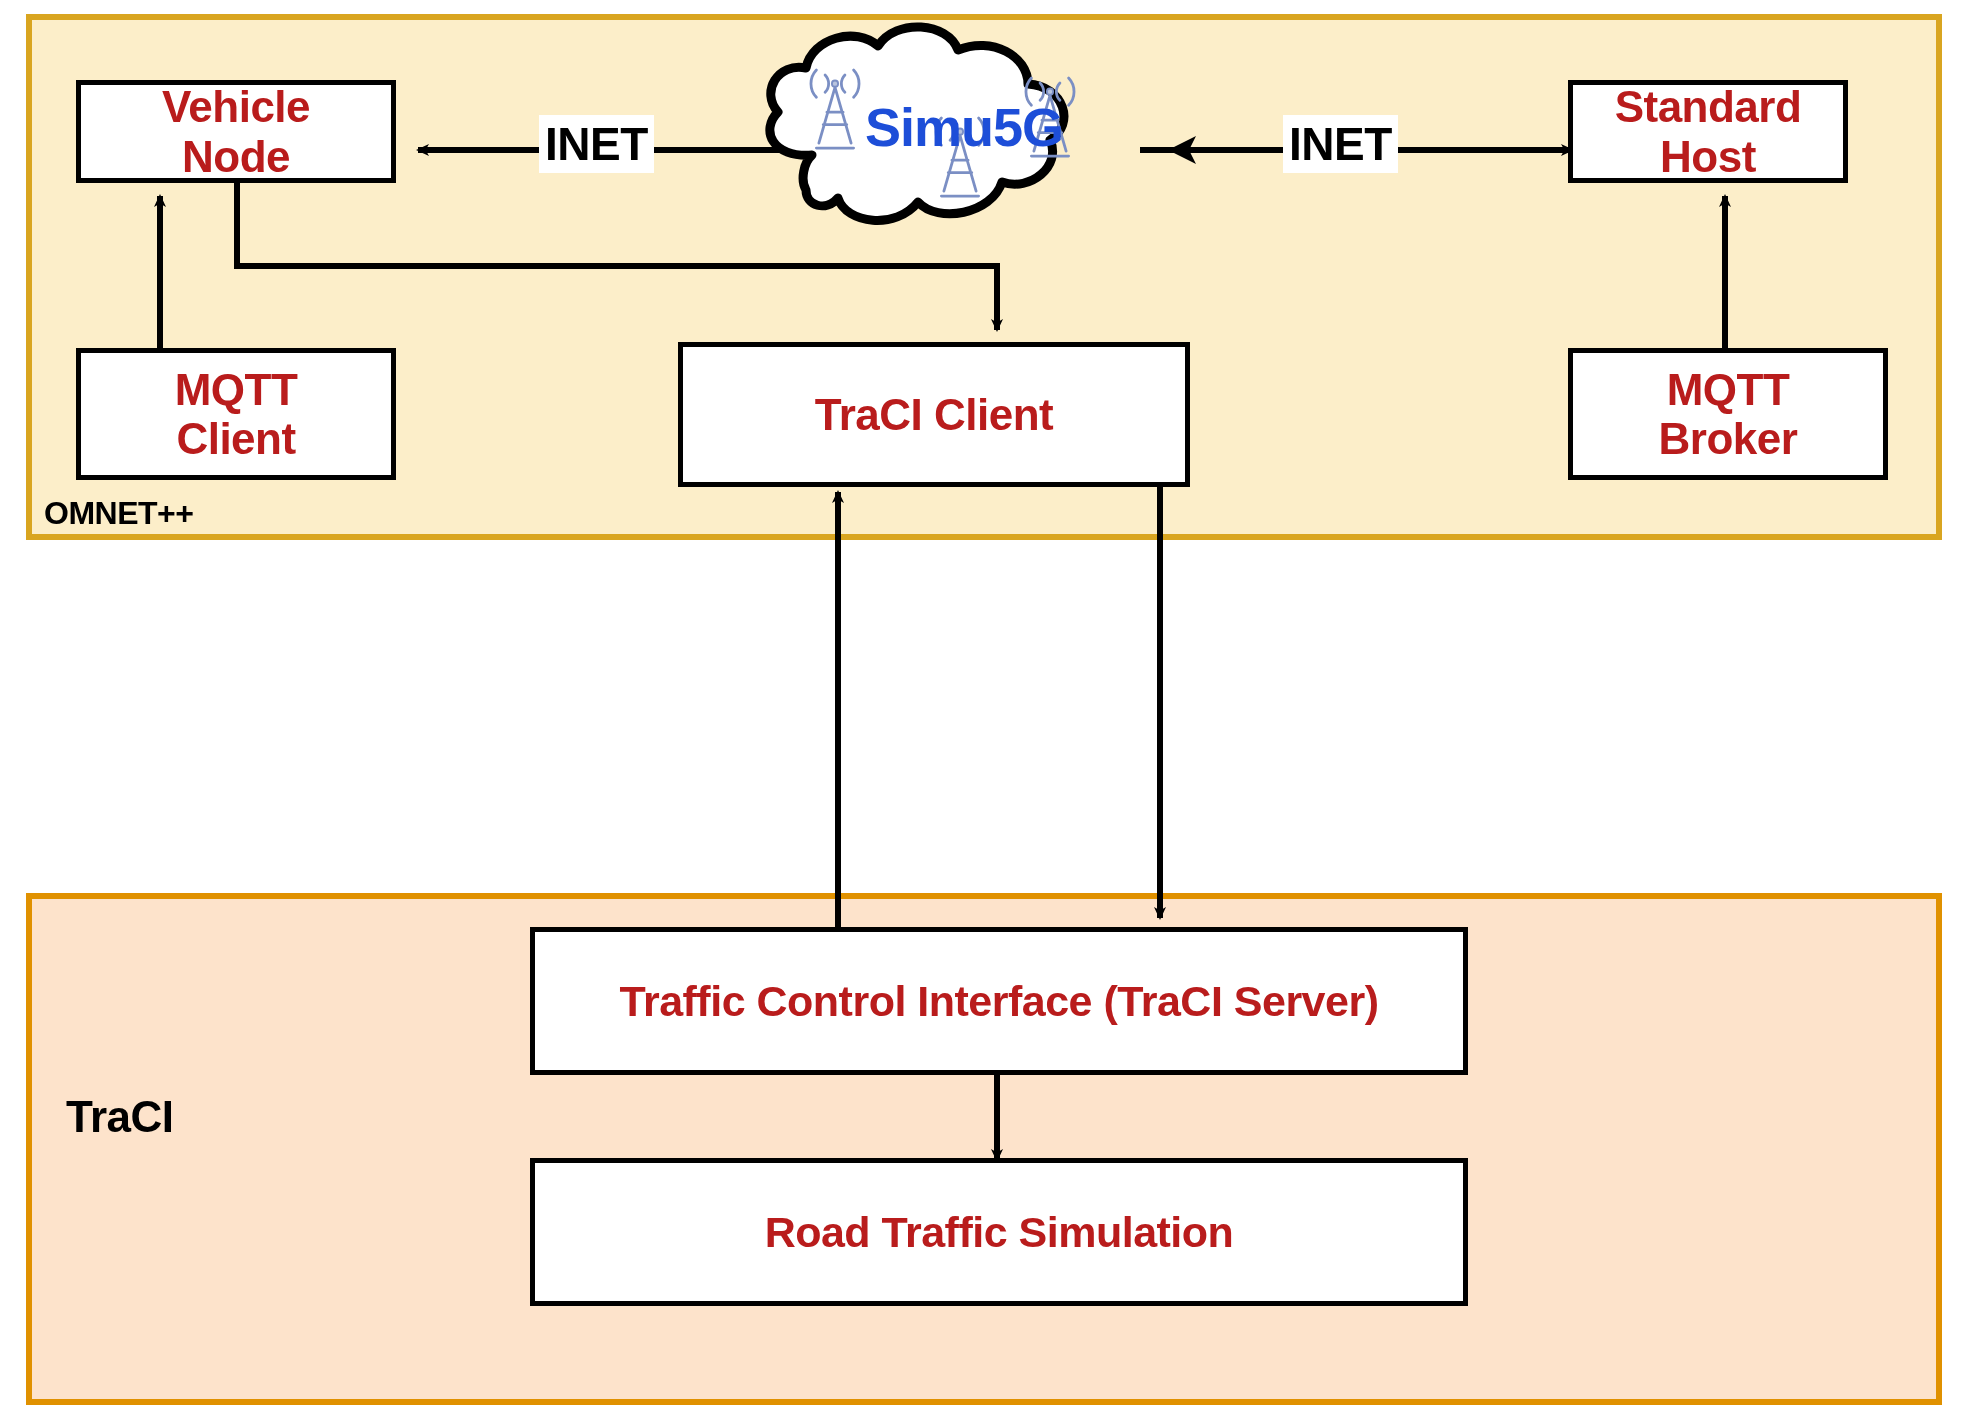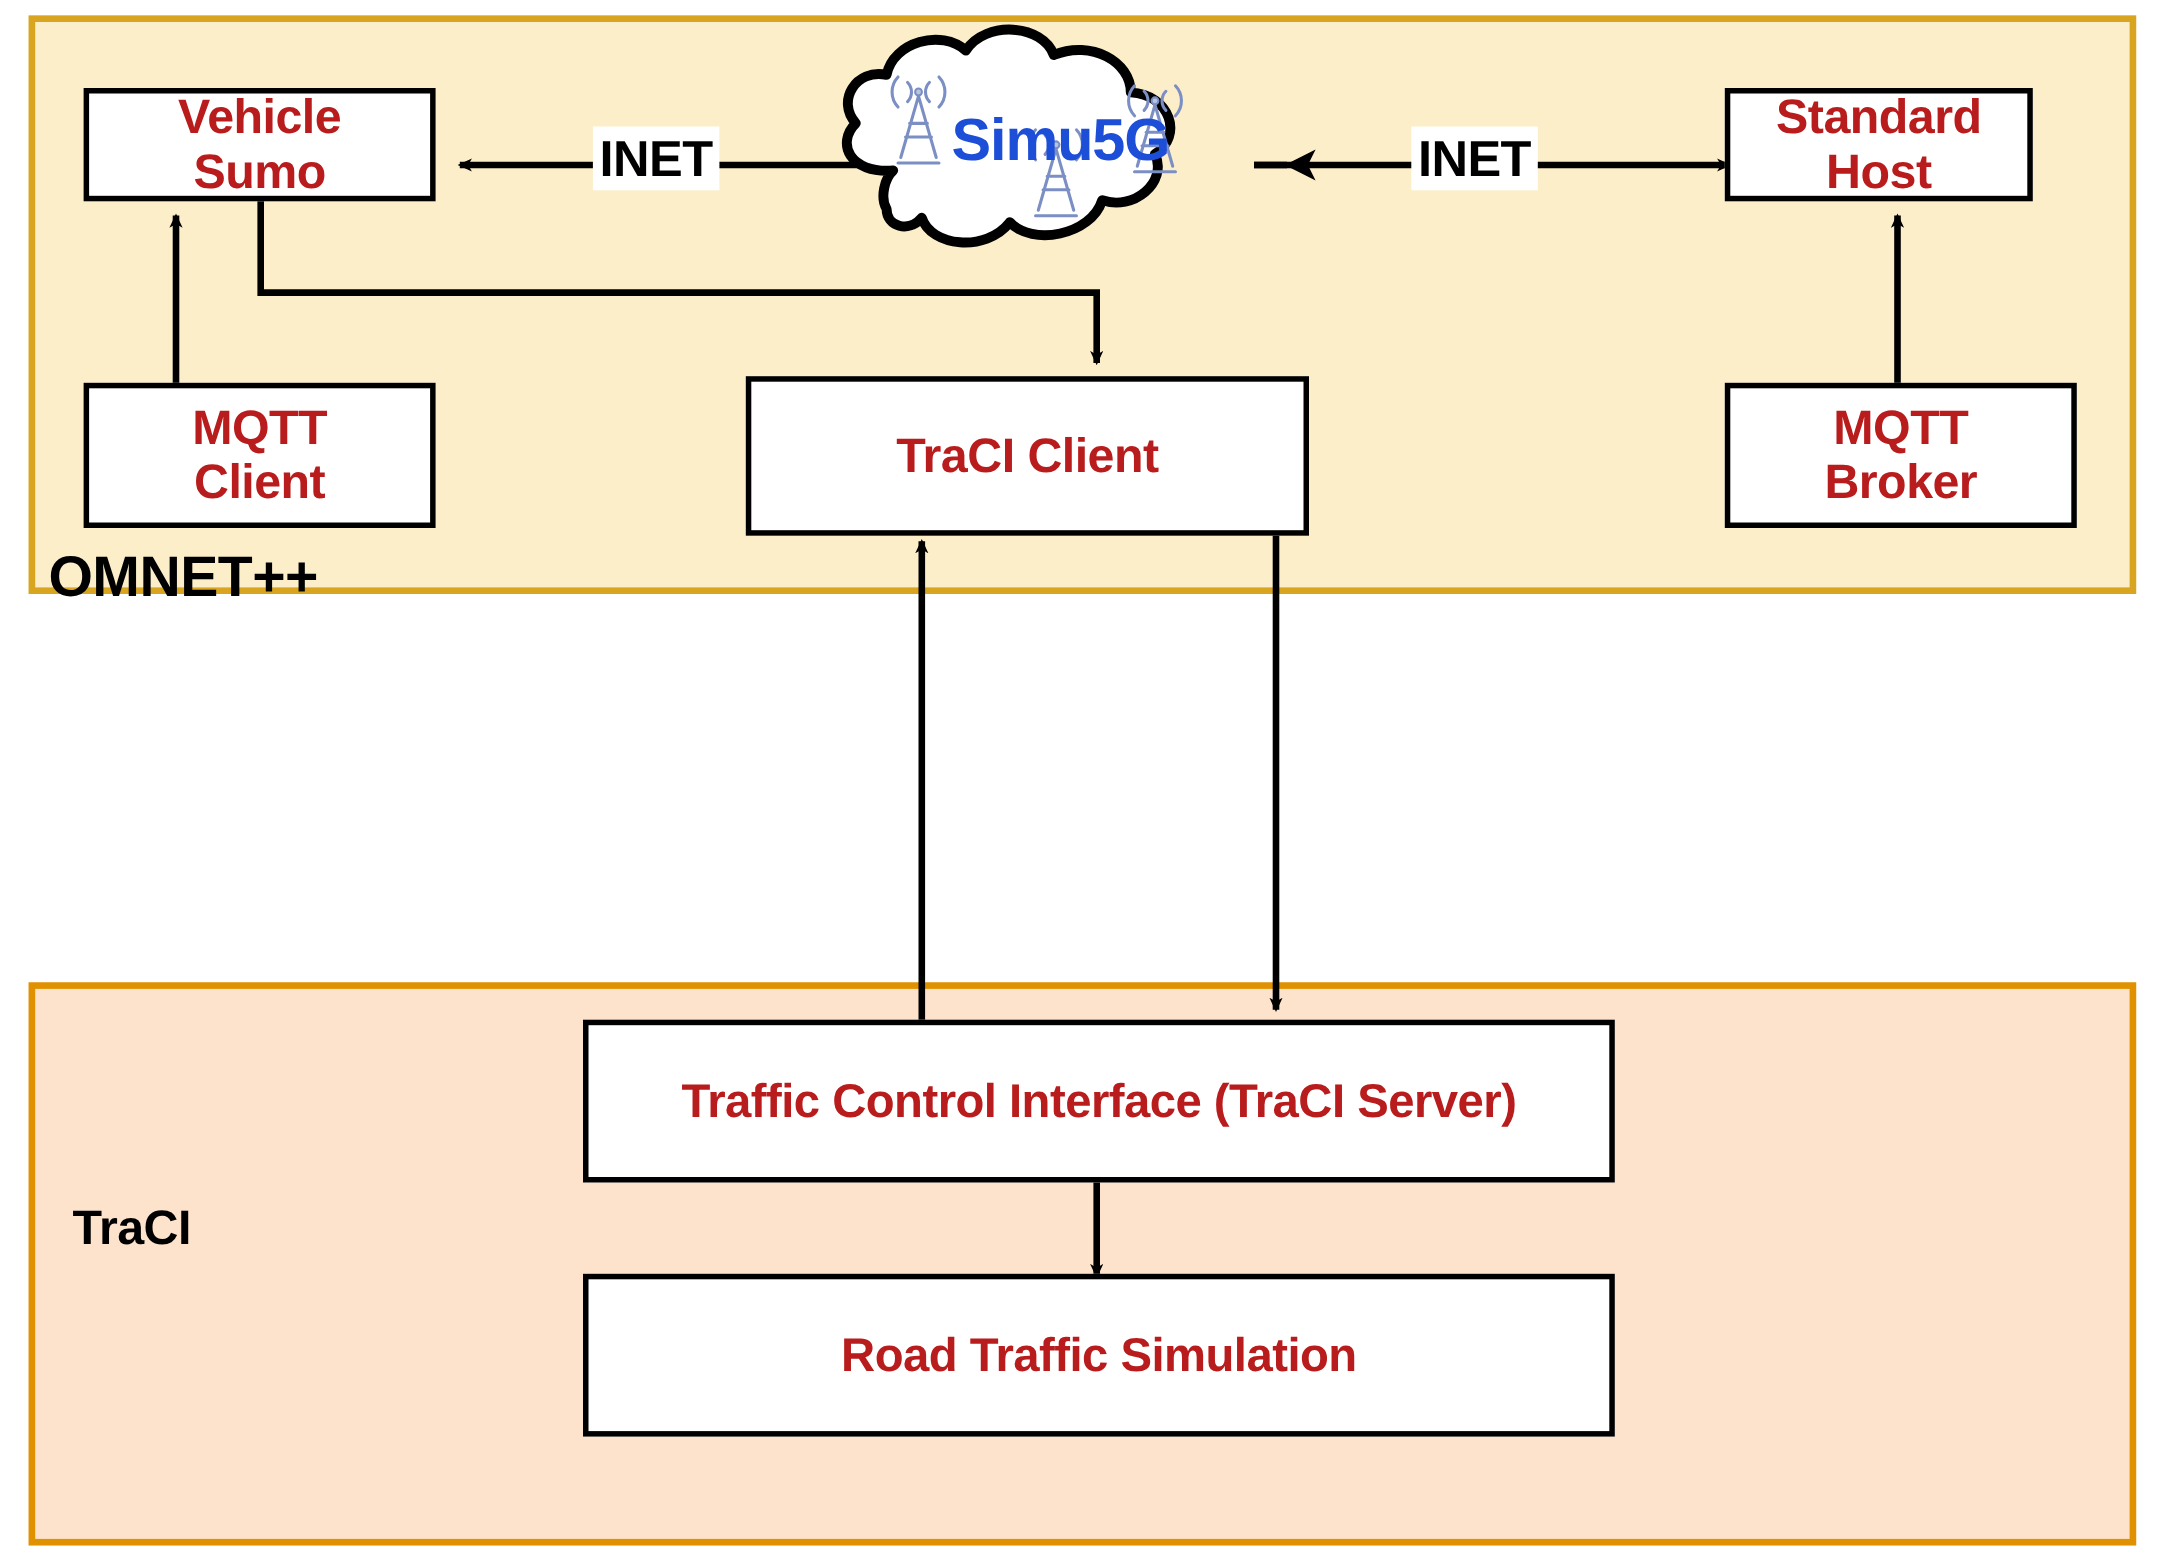--- a/index.html
+++ b/index.html
@@ -142,21 +142,21 @@
         <path d="M-16,8 A20,20 0 0 1 -16,36 M-30,0 A32,32 0 0 0 -30,44 M16,8 A20,20 0 0 0 16,36 M30,0 A32,32 0 0 1 30,44"></path>
       </g>
     </g>
   </svg>
 
   <div class="cloud-label" style="left:865px; top:96px; font-size:54px;">Simu5G</div>
 
   <div class="node-box" style="left:76px; top:80px; width:320px; height:103px; font-size:44px;">
     <div>
       <div>Vehicle</div>
-      <div>Sumo</div>
+      <div>Node</div>
     </div>
   </div>
 
   <div class="node-box" style="left:1568px; top:80px; width:280px; height:103px; font-size:44px;">
     <div>
       <div>Standard</div>
       <div>Host</div>
     </div>
   </div>
 
@@ -177,17 +177,17 @@
   <div class="node-box" style="left:678px; top:342px; width:512px; height:145px; font-size:44px;">TraCI Client</div>
 
   <div class="node-box" style="left:530px; top:1158px; width:938px; height:148px; font-size:43px;">Road Traffic Simulation</div>
 
   <div class="node-box" style="left:530px; top:927px; width:938px; height:148px; font-size:43px;">Traffic Control Interface (TraCI Server)</div>
 
   <div class="edge-label" style="left:539px; top:115px; font-size:46px;">INET</div>
 
   <div class="edge-label" style="left:1283px; top:115px; font-size:46px;">INET</div>
 
-  <div class="region-label" style="left:44px; top:495px; font-size:52px;">OMNET++</div>
+  <div class="region-label" style="left:44px; top:495px; font-size:32px;">OMNET++</div>
 
   <div class="region-label" style="left:66px; top:1092px; font-size:44px;">TraCI</div>
 
 </div>
 
 </body></html>

